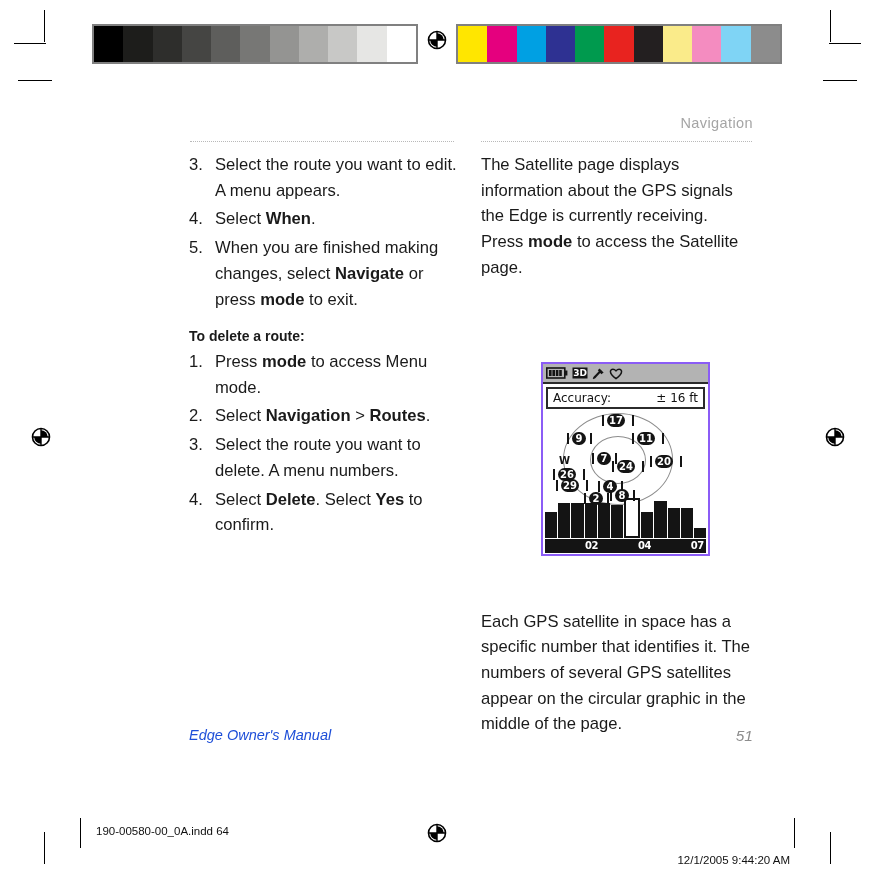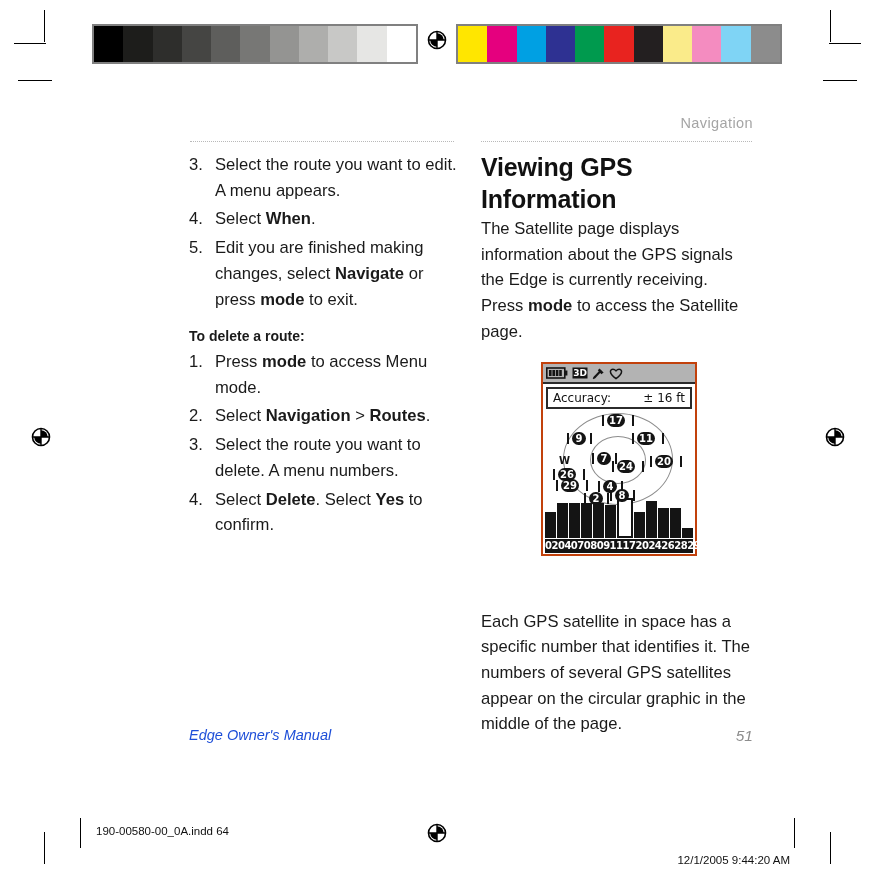--- a/index.html
+++ b/index.html
@@ -112,23 +112,23 @@
     font-size: 16.6px;
     line-height: 1.55;
   }
   b { font-weight: bold; }
 
   
   .figure {
     position: absolute;
     left: 508px;
     top: 362px;
-    width: 156px;
+    width: 169px;
     height: 194px;
-    border: 2px solid #c2410c;
+    border: 2px solid #8b5cf6;
     box-sizing: border-box;
     background: #ffffff;
   }
   .gps-statusbar {
     position: relative;
     height: 20px;
     background: #b3b3b3;
     border-bottom: 2px solid #2b2b2b;
     display: flex;
     align-items: center;
@@ -216,20 +216,21 @@
   }
   .gps-ids .id {
     flex: 1 1 0;
     color: #fff;
     font-family: "DejaVu Sans", sans-serif;
     font-size: 10px;
     font-weight: bold;
     line-height: 14px;
     text-align: center;
     letter-spacing: -0.5px;
+    padding-left: 40px;
   }
 
   .fig-caption {
     position: absolute;
     left: 448px;
     top: 592px;
     width: 272px;
     font-size: 16.6px;
     line-height: 1.55;
     color: #1a1a1a;
@@ -356,21 +357,21 @@
         <li>
           <span class="num">3.</span>
           <span class="txt"><span>Select the route you want to edit. A menu appears.</span></span>
         </li>
         <li>
           <span class="num">4.</span>
           <span class="txt"><span>Select </span><b>When</b><span>.</span></span>
         </li>
         <li>
           <span class="num">5.</span>
-          <span class="txt"><span>Edit you are finished making changes, select </span><b>Navigate</b><span> or press </span><b>mode</b><span> to exit.</span></span>
+          <span class="txt"><span>When you are finished making changes, select </span><b>Navigate</b><span> or press </span><b>mode</b><span> to exit.</span></span>
         </li>
       </ol>
     <div class="subhead">To delete a route:</div>
     <ol class="ol" id="delete-list">
         <li>
           <span class="num">1.</span>
           <span class="txt"><span>Press </span><b>mode</b><span> to access Menu mode.</span></span>
         </li>
         <li>
           <span class="num">2.</span>
@@ -381,21 +382,20 @@
           <span class="txt"><span>Select the route you want to delete. A menu numbers.</span></span>
         </li>
         <li>
           <span class="num">4.</span>
           <span class="txt"><span>Select </span><b>Delete</b><span>. Select </span><b>Yes</b><span> to confirm.</span></span>
         </li>
       </ol>
   </div>
 
   <div class="col" id="col-right">
-    <h2 class="sect-title">Viewing GPS Information</h2>
     <p class="body-para" id="intro-para"><span>The Satellite page displays information about the GPS signals the Edge is currently receiving. Press </span><b>mode</b><span> to access the Satellite page.</span></p>
   </div>
 
   <div class="figure">
 
     <div class="gps-statusbar">
       <svg width="22" height="12" viewBox="0 0 22 12">
         <rect x="0.8" y="1" width="18" height="10" fill="none" stroke="#141414" stroke-width="1.6"></rect>
         <rect x="19" y="3.5" width="2.4" height="5" fill="#141414"></rect>
         <rect x="3" y="3" width="2.6" height="6" fill="#141414"></rect>

